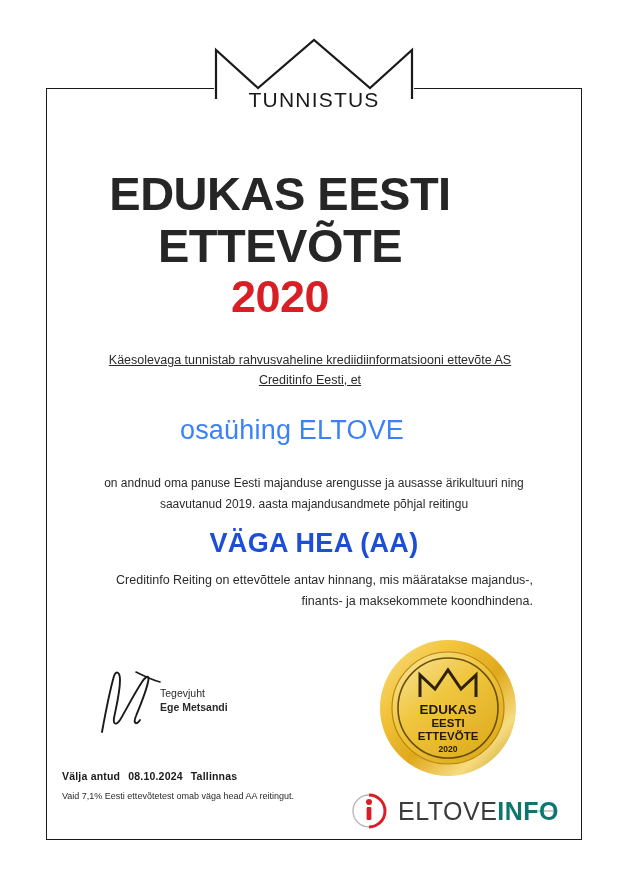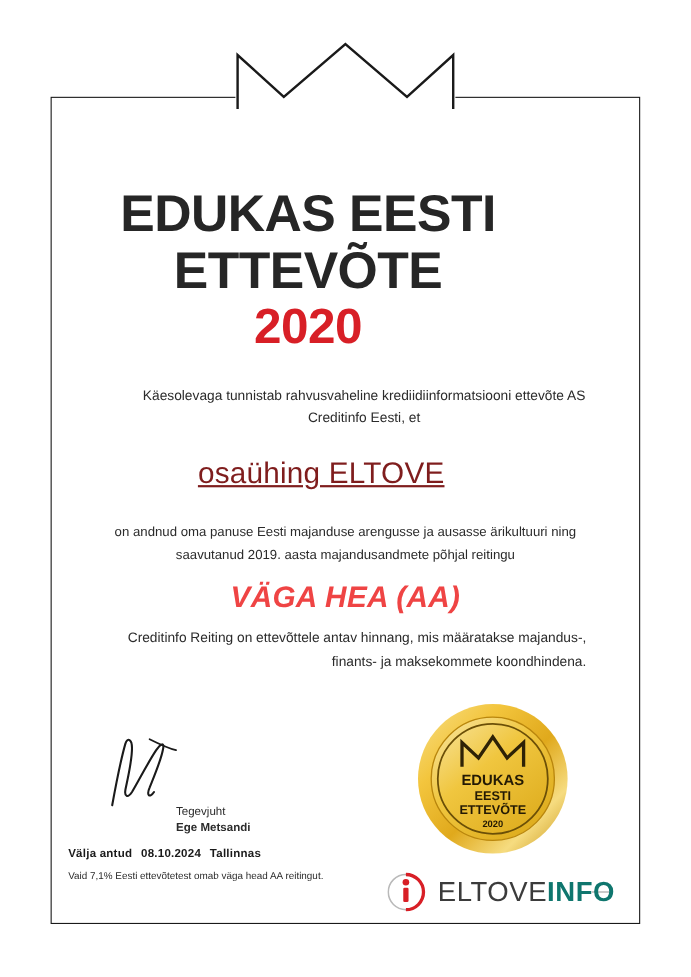--- a/index.html
+++ b/index.html
@@ -92,39 +92,39 @@
   .title-year {
     font-size: 45px;
     font-weight: bold;
     color: #d81f26;
     line-height: 50px;
     letter-spacing: -0.5px;
   }
 
   .intro {
     position: absolute;
-    left: 117px;
+    left: 96px;
     top: 350px;
     width: 428px;
     text-align: center;
     font-size: 12.5px;
     line-height: 20px;
     color: #2b2b2b;
+    text-decoration: underline;
   }
 
   .company {
     position: absolute;
     left: 0;
     top: 415px;
     width: 584px;
     text-align: center;
     font-size: 27px;
-    color: #7f1d1d;
+    color: #3b82f6;
     letter-spacing: 0.2px;
-    text-decoration: underline;
   }
 
   .body-text {
     position: absolute;
     left: 75px;
     top: 473px;
     width: 478px;
     text-align: center;
     font-size: 12px;
     line-height: 21px;
@@ -132,23 +132,22 @@
   }
 
   .rating {
     position: absolute;
     left: 0;
     top: 528px;
     width: 628px;
     text-align: center;
     font-size: 27px;
     font-weight: bold;
-    color: #ef4444;
+    color: #1d4ed8;
     letter-spacing: 0.3px;
-    font-style: italic;
   }
 
   .note {
     position: absolute;
     left: 95px;
     top: 570px;
     width: 438px;
     text-align: right;
     font-size: 12.5px;
     line-height: 21px;
@@ -163,21 +162,20 @@
     width: 80px;
     height: 80px;
   }
   .sig-label {
     position: absolute;
     left: 160px;
     top: 686px;
     font-size: 10.5px;
     line-height: 14px;
     color: #2b2b2b;
-    margin-top: 45px;
   }
   .sig-label .name {
     font-weight: bold;
   }
 
   .issued {
     position: absolute;
     left: 62px;
     top: 770px;
     font-size: 10.5px;
@@ -230,20 +228,21 @@
 
   <div class="frame"></div>
   <div class="crown-mask"></div>
 
   <div class="crown-wrap">
     <svg width="200" height="62" viewBox="0 0 200 62" xmlns="http://www.w3.org/2000/svg">
       <polyline points="2,61 2,12 44,50 100,2 156,50 198,12 198,61" fill="none" stroke="#1a1a1a" stroke-width="2.2" stroke-linejoin="miter"></polyline>
     </svg>
   </div>
 
+  <div class="tunnistus">TUNNISTUS</div>
 
   <div class="title-block">
     <div class="title-line1">EDUKAS EESTI</div>
     <div class="title-line2">ETTEVÕTE</div>
     <div class="title-year">2020</div>
   </div>
 
   <div class="intro">Käesolevaga tunnistab rahvusvaheline krediidiinformatsiooni ettevõte AS Creditinfo Eesti, et</div>
 
   <div class="company">osaühing ELTOVE</div>

